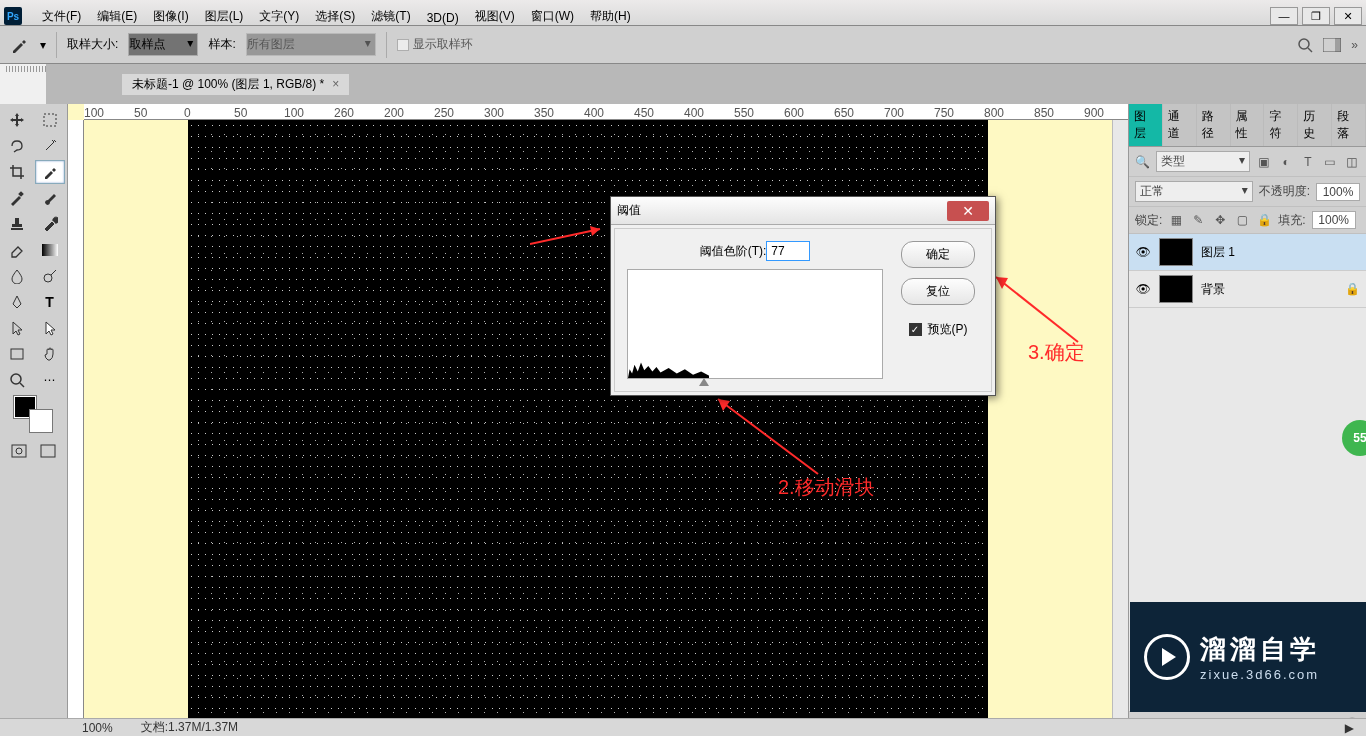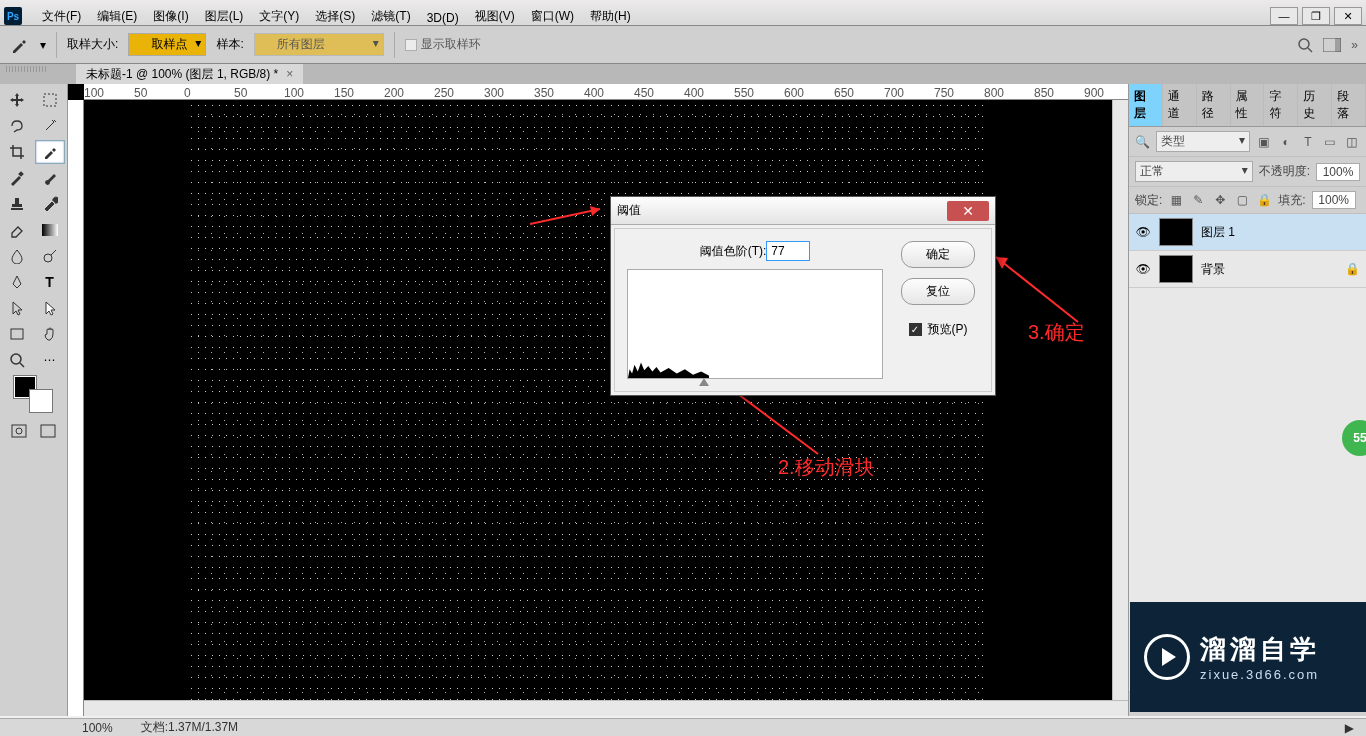--- a/index.html
+++ b/index.html
@@ -9,29 +9,29 @@
 .menubar { height: 26px; background: linear-gradient(#eceaea, #d9d9d9); display: flex; align-items: flex-end; padding: 0 4px; border-bottom: 1px solid #888; }
 .ps-logo { width: 18px; height: 18px; background: #001e36; color: #31a8ff; display: flex; align-items: center; justify-content: center; font-weight: bold; font-size: 10px; margin-right: 12px; border-radius: 2px; }
 .menubar .menu-item { padding: 0 8px; cursor: pointer; }
 .window-controls { margin-left: auto; display: flex; gap: 4px; }
 .window-controls .wc { width: 28px; height: 18px; border: 1px solid #999; background: #e8e8e8; display: flex; align-items: center; justify-content: center; font-size: 11px; cursor: pointer; }
 
 
 .optionsbar { height: 38px; background: #d0d0d0; display: flex; align-items: center; padding: 0 8px; border-bottom: 1px solid #888; gap: 10px; }
 .eyedrop-icon { width: 22px; height: 22px; display: flex; align-items: center; justify-content: center; }
 .opt-label { color: #000000; }
-.opt-select { background: #eab308; border: 1px solid #aaa; padding: 2px 18px 2px 22px; position: relative; min-width: 70px; }
+.opt-select { background: #737373; border: 1px solid #aaa; padding: 2px 18px 2px 0; position: relative; min-width: 70px; }
 .opt-select::after { content: "▾"; position: absolute; right: 4px; }
 .checkbox-sq { width: 12px; height: 12px; border: 1px solid #999; background: #fff; display: inline-block; margin-right: 4px; }
 .opt-sep { width: 1px; height: 26px; background: #aaa; }
 .options-right { margin-left: auto; display: flex; gap: 10px; align-items: center; }
 .options-right svg { cursor: pointer; }
 
 
-.doctab-bar { height: 20px; background: #b8b8b8; display: flex; align-items: center; padding-left: 76px; }
+.doctab-bar { height: 40px; background: #b8b8b8; display: flex; align-items: center; padding-left: 76px; margin-left: 46px; }
 .doctab { background: #d8d8d8; padding: 2px 10px; display: flex; align-items: center; gap: 8px; font-size: 12px; }
 .doctab .close { cursor: pointer; color: #666; }
 .doctab-grip { position: absolute; left: 6px; top: 66px; width: 40px; height: 6px; background: repeating-linear-gradient(90deg,#999 0 1px, transparent 1px 3px); }
 
 
 .main { display: flex; height: calc(736px - 26px - 38px - 22px - 18px); }
 .statusbar { height: 18px; background: #d8d8d8; display: flex; align-items: center; gap: 28px; padding: 0 12px; border-top: 1px solid #aaa; font-size: 11px; color: #333; position:absolute; bottom:0; left:0; right:0;}
 .statusbar .zoom { margin-left: 70px; }
 .statusbar .tri { margin-left:auto; }
 
@@ -39,21 +39,21 @@
 .toolbar { width: 68px; background: #d0d0d0; border-right: 1px solid #999; display: grid; grid-template-columns: 1fr 1fr; gap: 2px; padding: 4px 2px; align-content: start; }
 .toolbar .tool { width: 30px; height: 24px; display: flex; align-items: center; justify-content: center; cursor: pointer; border: 1px solid transparent; }
 .toolbar .tool.active { background: #fff; border: 1px solid #8ab; box-shadow: inset 0 0 2px #79c; }
 .toolbar .swatches { grid-column: 1/3; padding: 6px 4px; position: relative; height: 42px; }
 .swatch-fg { width: 22px; height: 22px; background: #000; border: 1px solid #fff; outline: 1px solid #777; position: absolute; left: 12px; top: 2px; }
 .swatch-bg { width: 22px; height: 22px; background: #fff; border: 1px solid #fff; outline: 1px solid #777; position: absolute; left: 28px; top: 16px; }
 .toolbar-footer { grid-column:1/3; display:flex; gap:4px; padding:2px 4px;}
 .toolbar-footer .tool{width:26px;height:22px;}
 
 
-.canvas-area { flex: 1; background: #000000; position: relative; overflow: hidden; padding-left: 44px; }
+.canvas-area { flex: 1; background: #fef9c3; position: relative; overflow: hidden; padding-left: 44px; }
 .ruler-h { position: absolute; top: 0; left: 16px; right: 0; height: 16px; background: #fff; border-bottom:1px solid #888; font-size: 9px; color: #555; }
 .ruler-h .tick { position: absolute; top:2px; }
 .ruler-v { position: absolute; top: 16px; left: 0; width: 16px; bottom: 0; background: #fff; border-right:1px solid #888; }
 .canvas-image { position: absolute; top: 16px; left: 120px; width: 800px; height: 605px; background: #000; }
 .stars { position:absolute; inset:0; background-image: radial-gradient(#fff 0.5px, transparent 0.5px), radial-gradient(#ddd 0.5px, transparent 0.5px); background-size: 7px 11px, 13px 17px; background-position: 0 0, 4px 6px; opacity:0.8;}
 .scrollbar-h { position:absolute; bottom:0; left:16px; right:0; height:16px; background:#e8e8e8; border-top:1px solid #bbb;}
 .scrollbar-v { position:absolute; top:16px; right:0; width:16px; bottom:16px; background:#e8e8e8; border-left:1px solid #bbb;}
 
 
 .annot { position: absolute; color: #ff2a2a; font-size: 20px; font-weight: 500; pointer-events: none; z-index: 50; }
@@ -73,21 +73,21 @@
 .slider-handle::before { content:""; display:block; width:0;height:0; border-left:5px solid transparent; border-right:5px solid transparent; border-bottom:8px solid #888;}
 .dialog-right { display:flex; flex-direction:column; gap:10px; align-items:center; width:82px;}
 .dlg-btn { width: 74px; padding: 4px 0; background: linear-gradient(#fdfdfd,#e6e6e6); border:1px solid #999; border-radius: 12px; cursor:pointer; text-align:center;}
 .dlg-check { display:flex; align-items:center; gap:6px; margin-top:6px;}
 .dlg-check-box { width:13px; height:13px; background:#333; display:flex; align-items:center; justify-content:center; color:#fff; font-size:10px;}
 
 
 .right-panels { width: 238px; background: #d0d0d0; border-left: 1px solid #999; display:flex; flex-direction:column; }
 .panel-tabs { display:flex; background:#c4c4c4; border-bottom:1px solid #999; font-size:11px;}
 .panel-tabs .ptab { padding:4px 5px; cursor:pointer; border-right:1px solid #bbb;}
-.panel-tabs .ptab.active { background:#7dd3fc;font-weight:bold; }
+.panel-tabs .ptab.active { background:#14b8a6; }
 .panel-row { display:flex; align-items:center; padding:4px 6px; gap:6px; border-bottom:1px solid #c0c0c0; font-size:11px; color:#444;}
 .panel-select { flex:1; background:#eee; border:1px solid #aaa; padding:1px 4px; position:relative;}
 .panel-select::after{content:"▾"; position:absolute; right:4px;}
 .pct-input { width:44px; background:#fff; border:1px solid #aaa; padding:1px 2px; text-align:center;}
 .mini-icon { width:16px; height:16px; display:flex; align-items:center; justify-content:center; color:#555; border:1px solid transparent;}
 .layer-list { flex:1; background:#e8e8e8; }
 .layer-row { display:flex; align-items:center; gap:8px; padding:4px 6px; border-bottom:1px solid #ccc;}
 .layer-row.sel { background:#c9dff2; }
 .eye { width:16px; text-align:center; cursor:pointer;}
 .layer-thumb { width:34px; height:28px; background:#000; border:1px solid #888;}
@@ -303,21 +303,21 @@
     </div>
   </div>
 
   <div class="canvas-area">
     <div class="ruler-h">
       <span class="tick" style="left:0px">100</span>
       <span class="tick" style="left:50px">50</span>
       <span class="tick" style="left:100px">0</span>
       <span class="tick" style="left:150px">50</span>
       <span class="tick" style="left:200px">100</span>
-      <span class="tick" style="left:250px">150</span>
+      <span class="tick" style="left:250px">260</span>
       <span class="tick" style="left:300px">200</span>
       <span class="tick" style="left:350px">250</span>
       <span class="tick" style="left:400px">300</span>
       <span class="tick" style="left:450px">350</span>
       <span class="tick" style="left:500px">400</span>
       <span class="tick" style="left:550px">450</span>
       <span class="tick" style="left:600px">400</span>
       <span class="tick" style="left:650px">550</span>
       <span class="tick" style="left:700px">600</span>
       <span class="tick" style="left:750px">650</span>

